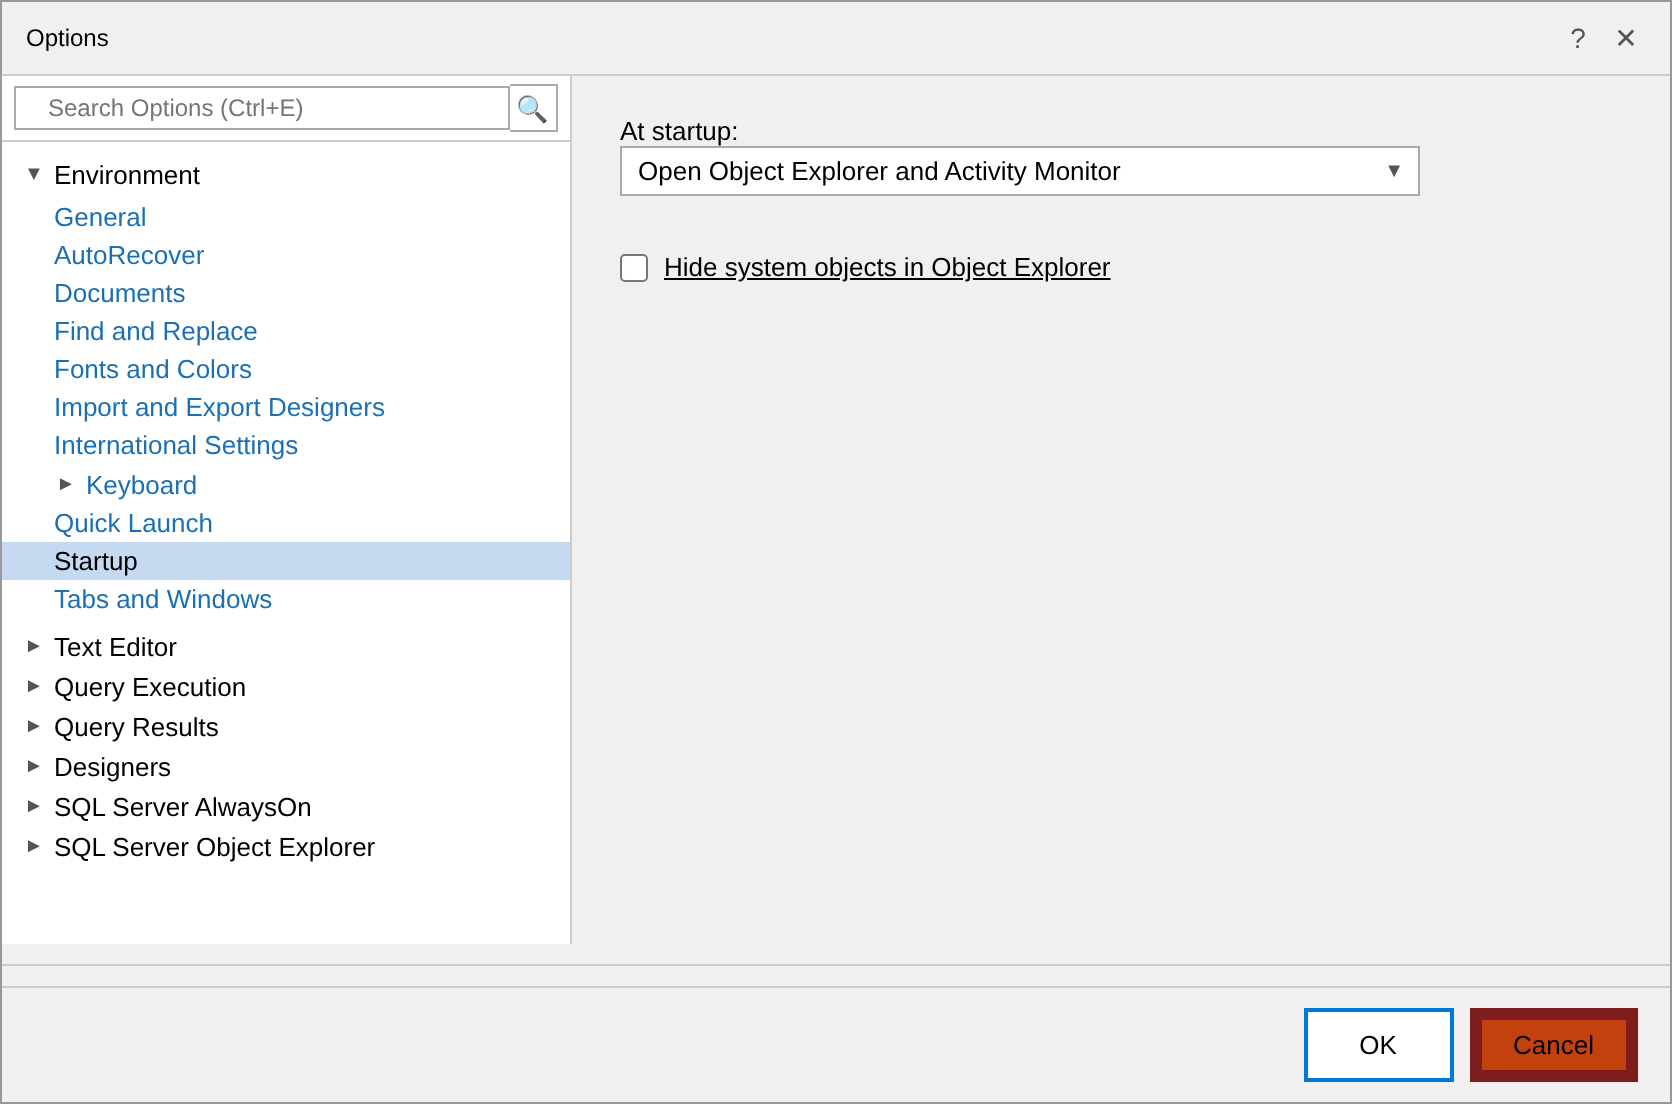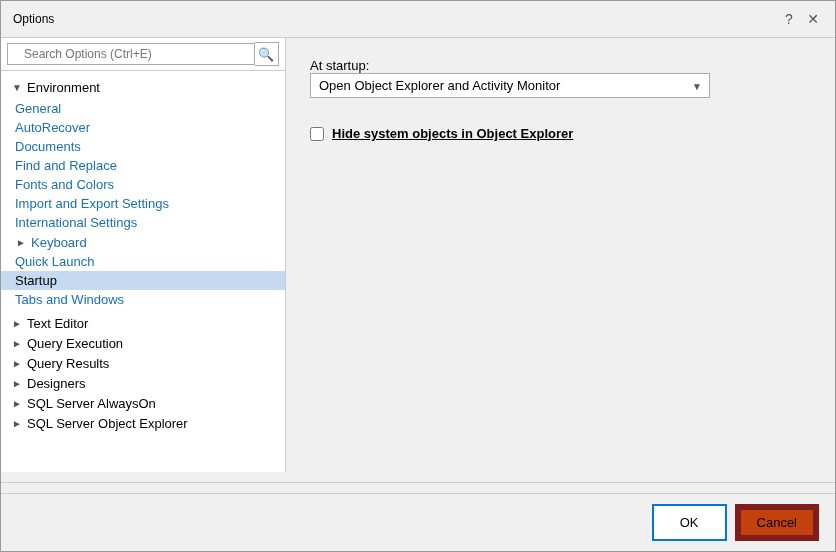--- a/index.html
+++ b/index.html
@@ -125,21 +125,21 @@
       display: inline-flex;
       align-items: center;
       justify-content: center;
       font-size: 10px;
       color: #555;
       flex-shrink: 0;
     }
     .tree-item-label {
       margin-left: 2px;
     }
-    .indent-1 { padding-left: 12px; }
+    .indent-1 { padding-left: 24px; }
     .right-panel {
       flex: 1;
       background: #f0f0f0;
       padding: 20px 24px;
       display: flex;
       flex-direction: column;
     }
     .section-label {
       font-size: 13px;
       color: #000;
@@ -181,21 +181,20 @@
       font-size: 13px;
       color: #000;
     }
     .checkbox-row input[type="checkbox"] {
       width: 14px;
       height: 14px;
       cursor: pointer;
     }
     .checkbox-label span {
       text-decoration: underline;
-      font-weight: bold;
     }
     .bottom-bar {
       border-top: 1px solid #ccc;
       padding: 10px 16px;
       display: flex;
       justify-content: flex-end;
       gap: 8px;
       background: #f0f0f0;
       flex-shrink: 0;
     }
@@ -255,21 +254,21 @@
             <div class="tree-item-row indent-1">
               <span class="tree-item-label">Documents</span>
             </div>
             <div class="tree-item-row indent-1">
               <span class="tree-item-label">Find and Replace</span>
             </div>
             <div class="tree-item-row indent-1">
               <span class="tree-item-label">Fonts and Colors</span>
             </div>
             <div class="tree-item-row indent-1">
-              <span class="tree-item-label">Import and Export Settings</span>
+              <span class="tree-item-label">Import and Export Designers</span>
             </div>
             <div class="tree-item-row indent-1">
               <span class="tree-item-label">International Settings</span>
             </div>
             <div class="tree-item-row indent-1">
               <span class="tree-arrow">►</span>
               <span class="tree-item-label">Keyboard</span>
             </div>
             <div class="tree-item-row indent-1">
               <span class="tree-item-label">Quick Launch</span>

